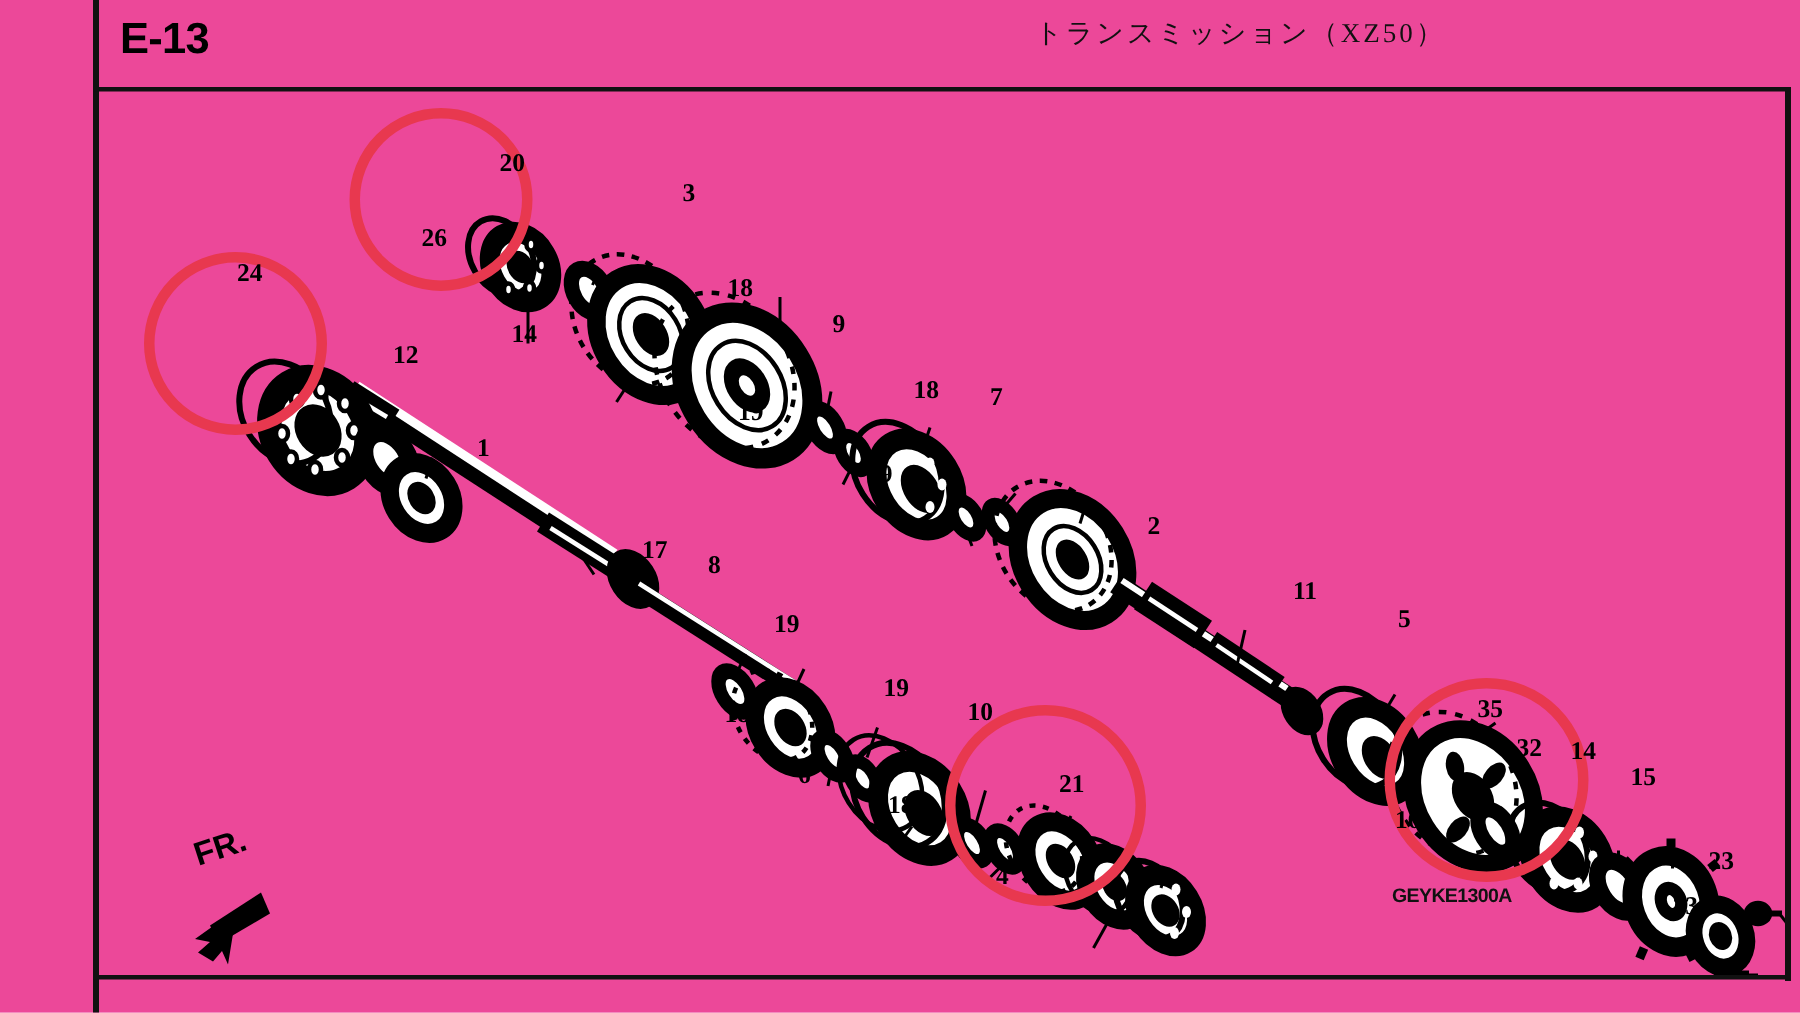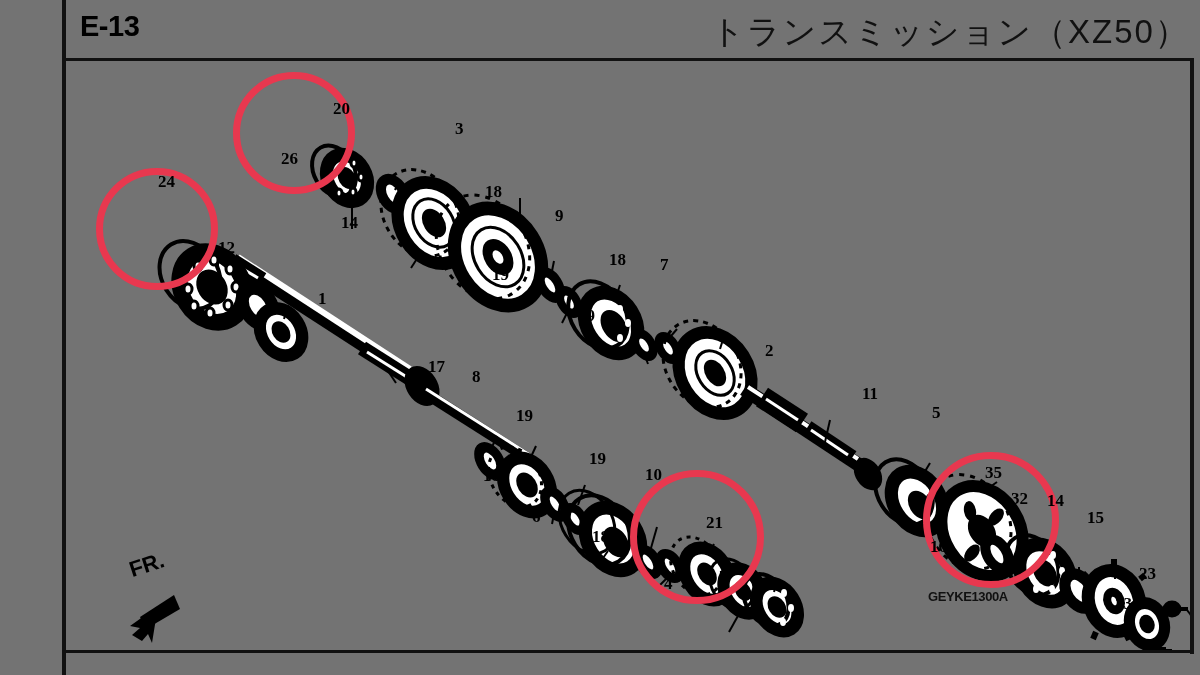--- a/index.html
+++ b/index.html
@@ -1,31 +1,31 @@
 <!DOCTYPE html>
 <html><head>
 <meta charset="utf-8">
 <style>
   html,body{margin:0;padding:0;background:#ffffff;}
   body{width:1200px;height:675px;overflow:hidden;
        font-family:"Liberation Sans","DejaVu Sans",sans-serif;
        -webkit-font-smoothing:antialiased;}
-  #page{position:relative;width:1200px;height:675px;background:#737373;}
+  #page{position:relative;width:1200px;height:675px;background:#ec4899;}
 
   
   .frame-v-left{position:absolute;left:62px;top:0;width:4px;height:675px;background:#111;}
   .frame-v-right{position:absolute;left:1190px;top:58px;width:4px;height:596px;background:#111;}
   .frame-h-under-header{position:absolute;left:62px;top:58px;width:1132px;height:3px;background:#111;}
   .frame-h-bottom{position:absolute;left:62px;top:650px;width:1132px;height:3px;background:#111;}
 
   
   .hdr-code{position:absolute;left:80px;top:10px;font-size:29px;font-weight:bold;
             letter-spacing:-0.5px;color:#000;}
-  .hdr-title{position:absolute;left:711px;top:10px;font-size:33px;color:#111;
-             letter-spacing:2px;font-family:Liberation Sans, sans-serif;}
+  .hdr-title{position:absolute;left:690px;top:10px;font-size:18px;color:#111;
+             letter-spacing:2px;font-family:Liberation Serif, serif;}
 
   
   #canvas{position:absolute;left:62px;top:61px;width:1128px;height:589px;}
   #canvas svg{position:absolute;left:0;top:0;}
 
   
   .callout{position:absolute;font-size:17px;font-weight:bold;color:#000;
            line-height:1;white-space:nowrap;font-family:Liberation Serif, serif;}
 
   
@@ -371,21 +371,21 @@
     <div class="hl" style="left:34px;top:107px;width:122px;height:122px;"></div>
     <div class="hl" style="left:171px;top:11px;width:122px;height:122px;"></div>
     <div class="hl" style="left:568px;top:409px;width:134px;height:134px;"></div>
     <div class="hl" style="left:861px;top:391px;width:136px;height:136px;"></div>
 
     <div class="callout" style="left:96px;top:112px;">24</div>
     <div class="callout" style="left:219px;top:89px;">26</div>
     <div class="callout" style="left:271px;top:39px;">20</div>
     <div class="callout" style="left:279px;top:153px;">14</div>
     <div class="callout" style="left:393px;top:59px;">3</div>
-    <div class="callout" style="left:156px;top:178px;">12</div>
+    <div class="callout" style="left:156px;top:167px;padding-left:44px;">12</div>
     <div class="callout" style="left:256px;top:229px;">1</div>
     <div class="callout" style="left:423px;top:122px;">18</div>
     <div class="callout" style="left:430px;top:205px;">19</div>
     <div class="callout" style="left:493px;top:146px;">9</div>
     <div class="callout" style="left:547px;top:190px;">18</div>
     <div class="callout" style="left:516px;top:246px;">19</div>
     <div class="callout" style="left:598px;top:195px;">7</div>
     <div class="callout" style="left:366px;top:297px;">17</div>
     <div class="callout" style="left:410px;top:307px;">8</div>
     <div class="callout" style="left:421px;top:406px;">18</div>

